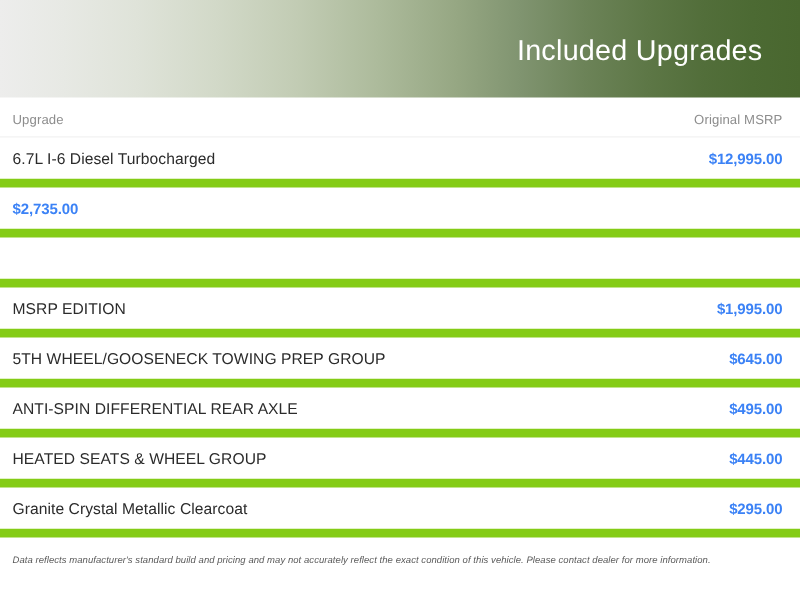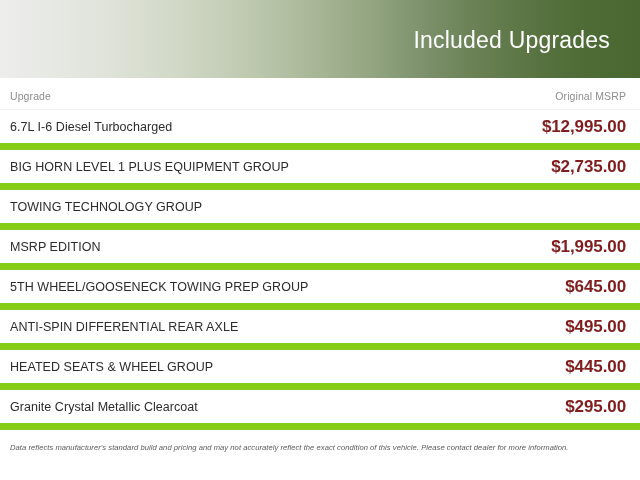--- a/index.html
+++ b/index.html
@@ -90,22 +90,22 @@
     color: #2b2b2b;
     font-weight: 400;
     letter-spacing: 0.05px;
     white-space: nowrap;
     overflow: hidden;
     text-overflow: ellipsis;
     padding-right: 12px;
     flex: 1 1 auto;
   }
   .upgrade-price {
-    font-size: 17px;
-    color: #7f1d1d;
+    font-size: 12px;
+    color: #3b82f6;
     font-weight: 700;
     letter-spacing: -0.1px;
     white-space: nowrap;
     text-align: right;
     flex: 0 0 auto;
   }
 
   
   #disclaimer {
     position: absolute;
@@ -133,26 +133,24 @@
     <span class="col-head">Upgrade</span>
     <span class="col-head right">Original MSRP</span>
   </div>
 
   <div class="row data-row">
     <span class="upgrade-name">6.7L I-6 Diesel Turbocharged</span>
     <span class="upgrade-price">$12,995.00</span>
   </div>
 
   <div class="row data-row">
-    <span class="upgrade-name">BIG HORN LEVEL 1 PLUS EQUIPMENT GROUP</span>
     <span class="upgrade-price">$2,735.00</span>
   </div>
 
   <div class="row data-row">
-    <span class="upgrade-name">TOWING TECHNOLOGY GROUP</span>
   </div>
 
   <div class="row data-row">
     <span class="upgrade-name">MSRP EDITION</span>
     <span class="upgrade-price">$1,995.00</span>
   </div>
 
   <div class="row data-row">
     <span class="upgrade-name">5TH WHEEL/GOOSENECK TOWING PREP GROUP</span>
     <span class="upgrade-price">$645.00</span>

